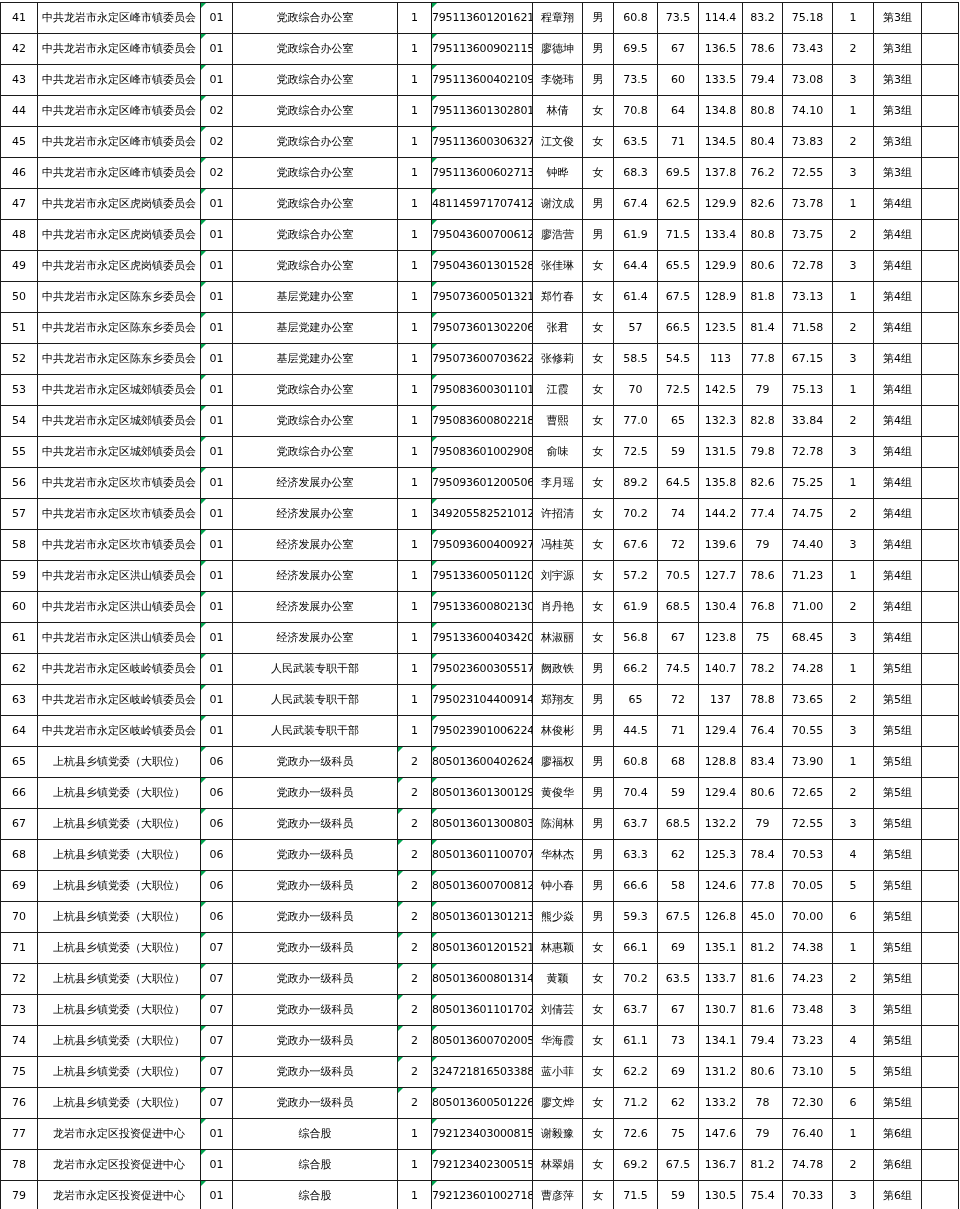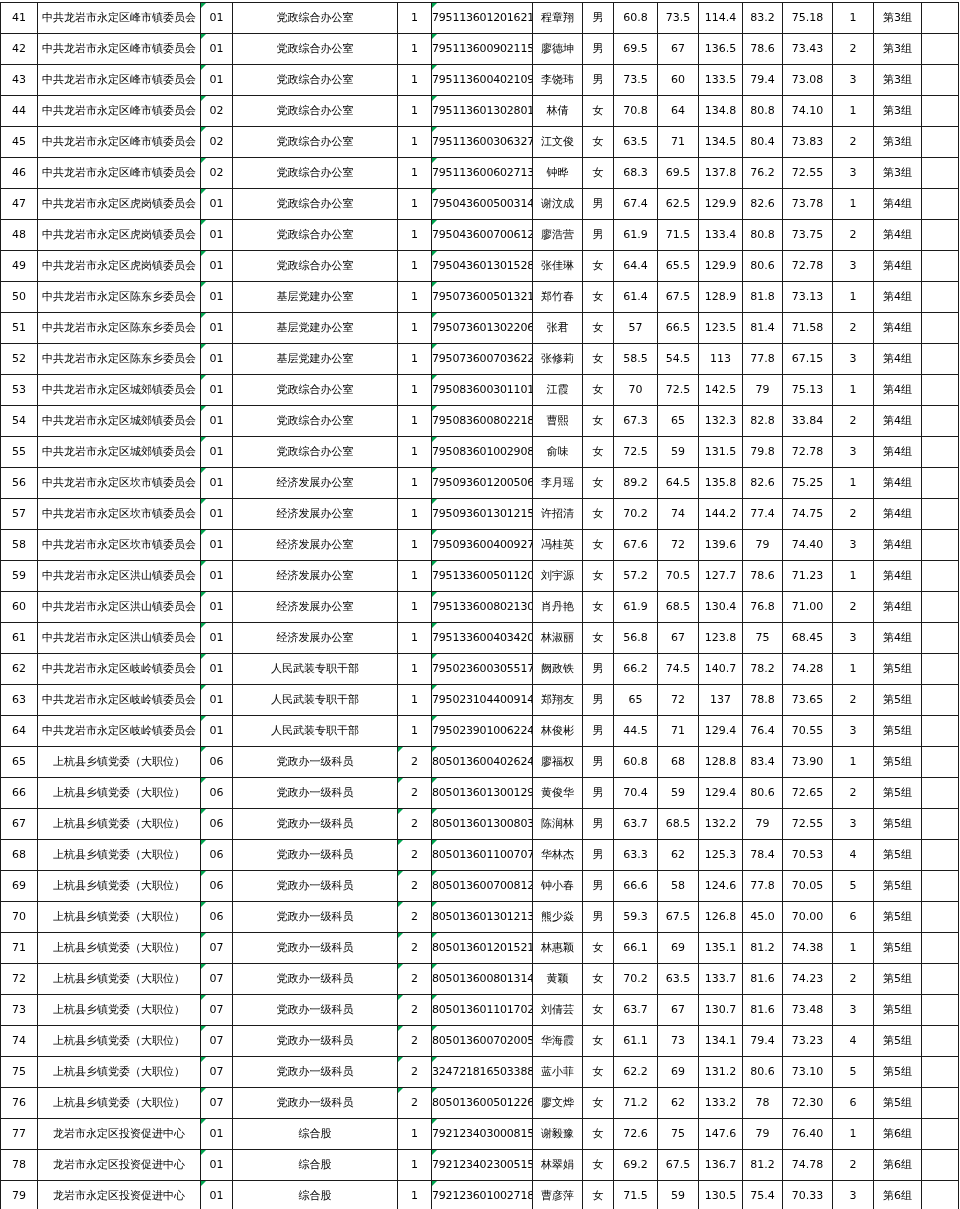--- a/index.html
+++ b/index.html
@@ -185,21 +185,21 @@
     <td class="c-rank"><span class="v">3</span></td>
     <td class="c-group"><span class="v">第3组</span></td>
     <td class="c-empty"><span class="v"></span></td>
   </tr>
         <tr>
     <td class="c-num"><span class="v">47</span></td>
     <td class="c-org"><span class="v">中共龙岩市永定区虎岗镇委员会</span></td>
     <td class="c-code"><span class="v">01</span><i class="tri"></i></td>
     <td class="c-pos"><span class="v">党政综合办公室</span></td>
     <td class="c-count"><span class="v">1</span></td>
-    <td class="c-id"><span class="v">795043600500314</span><i class="tri"></i></td>
+    <td class="c-id"><span class="v">481145971707412</span><i class="tri"></i></td>
     <td class="c-name"><span class="v">谢汶成</span></td>
     <td class="c-gender"><span class="v">男</span></td>
     <td class="c-s1"><span class="v">67.4</span></td>
     <td class="c-s2"><span class="v">62.5</span></td>
     <td class="c-s3"><span class="v">129.9</span></td>
     <td class="c-s4"><span class="v">82.6</span></td>
     <td class="c-s5"><span class="v">73.78</span></td>
     <td class="c-rank"><span class="v">1</span></td>
     <td class="c-group"><span class="v">第4组</span></td>
     <td class="c-empty"><span class="v"></span></td>
@@ -314,21 +314,21 @@
   </tr>
         <tr>
     <td class="c-num"><span class="v">54</span></td>
     <td class="c-org"><span class="v">中共龙岩市永定区城郊镇委员会</span></td>
     <td class="c-code"><span class="v">01</span><i class="tri"></i></td>
     <td class="c-pos"><span class="v">党政综合办公室</span></td>
     <td class="c-count"><span class="v">1</span></td>
     <td class="c-id"><span class="v">795083600802218</span><i class="tri"></i></td>
     <td class="c-name"><span class="v">曹熙</span></td>
     <td class="c-gender"><span class="v">女</span></td>
-    <td class="c-s1"><span class="v">67.3</span></td>
+    <td class="c-s1"><span class="v">77.0</span></td>
     <td class="c-s2"><span class="v">65</span></td>
     <td class="c-s3"><span class="v">132.3</span></td>
     <td class="c-s4"><span class="v">82.8</span></td>
     <td class="c-s5"><span class="v">33.84</span></td>
     <td class="c-rank"><span class="v">2</span></td>
     <td class="c-group"><span class="v">第4组</span></td>
     <td class="c-empty"><span class="v"></span></td>
   </tr>
         <tr>
     <td class="c-num"><span class="v">55</span></td>
@@ -365,21 +365,21 @@
     <td class="c-rank"><span class="v">1</span></td>
     <td class="c-group"><span class="v">第4组</span></td>
     <td class="c-empty"><span class="v"></span></td>
   </tr>
         <tr>
     <td class="c-num"><span class="v">57</span></td>
     <td class="c-org"><span class="v">中共龙岩市永定区坎市镇委员会</span></td>
     <td class="c-code"><span class="v">01</span><i class="tri"></i></td>
     <td class="c-pos"><span class="v">经济发展办公室</span></td>
     <td class="c-count"><span class="v">1</span></td>
-    <td class="c-id"><span class="v">795093601301215</span><i class="tri"></i></td>
+    <td class="c-id"><span class="v">349205582521012</span><i class="tri"></i></td>
     <td class="c-name"><span class="v">许招清</span></td>
     <td class="c-gender"><span class="v">女</span></td>
     <td class="c-s1"><span class="v">70.2</span></td>
     <td class="c-s2"><span class="v">74</span></td>
     <td class="c-s3"><span class="v">144.2</span></td>
     <td class="c-s4"><span class="v">77.4</span></td>
     <td class="c-s5"><span class="v">74.75</span></td>
     <td class="c-rank"><span class="v">2</span></td>
     <td class="c-group"><span class="v">第4组</span></td>
     <td class="c-empty"><span class="v"></span></td>

